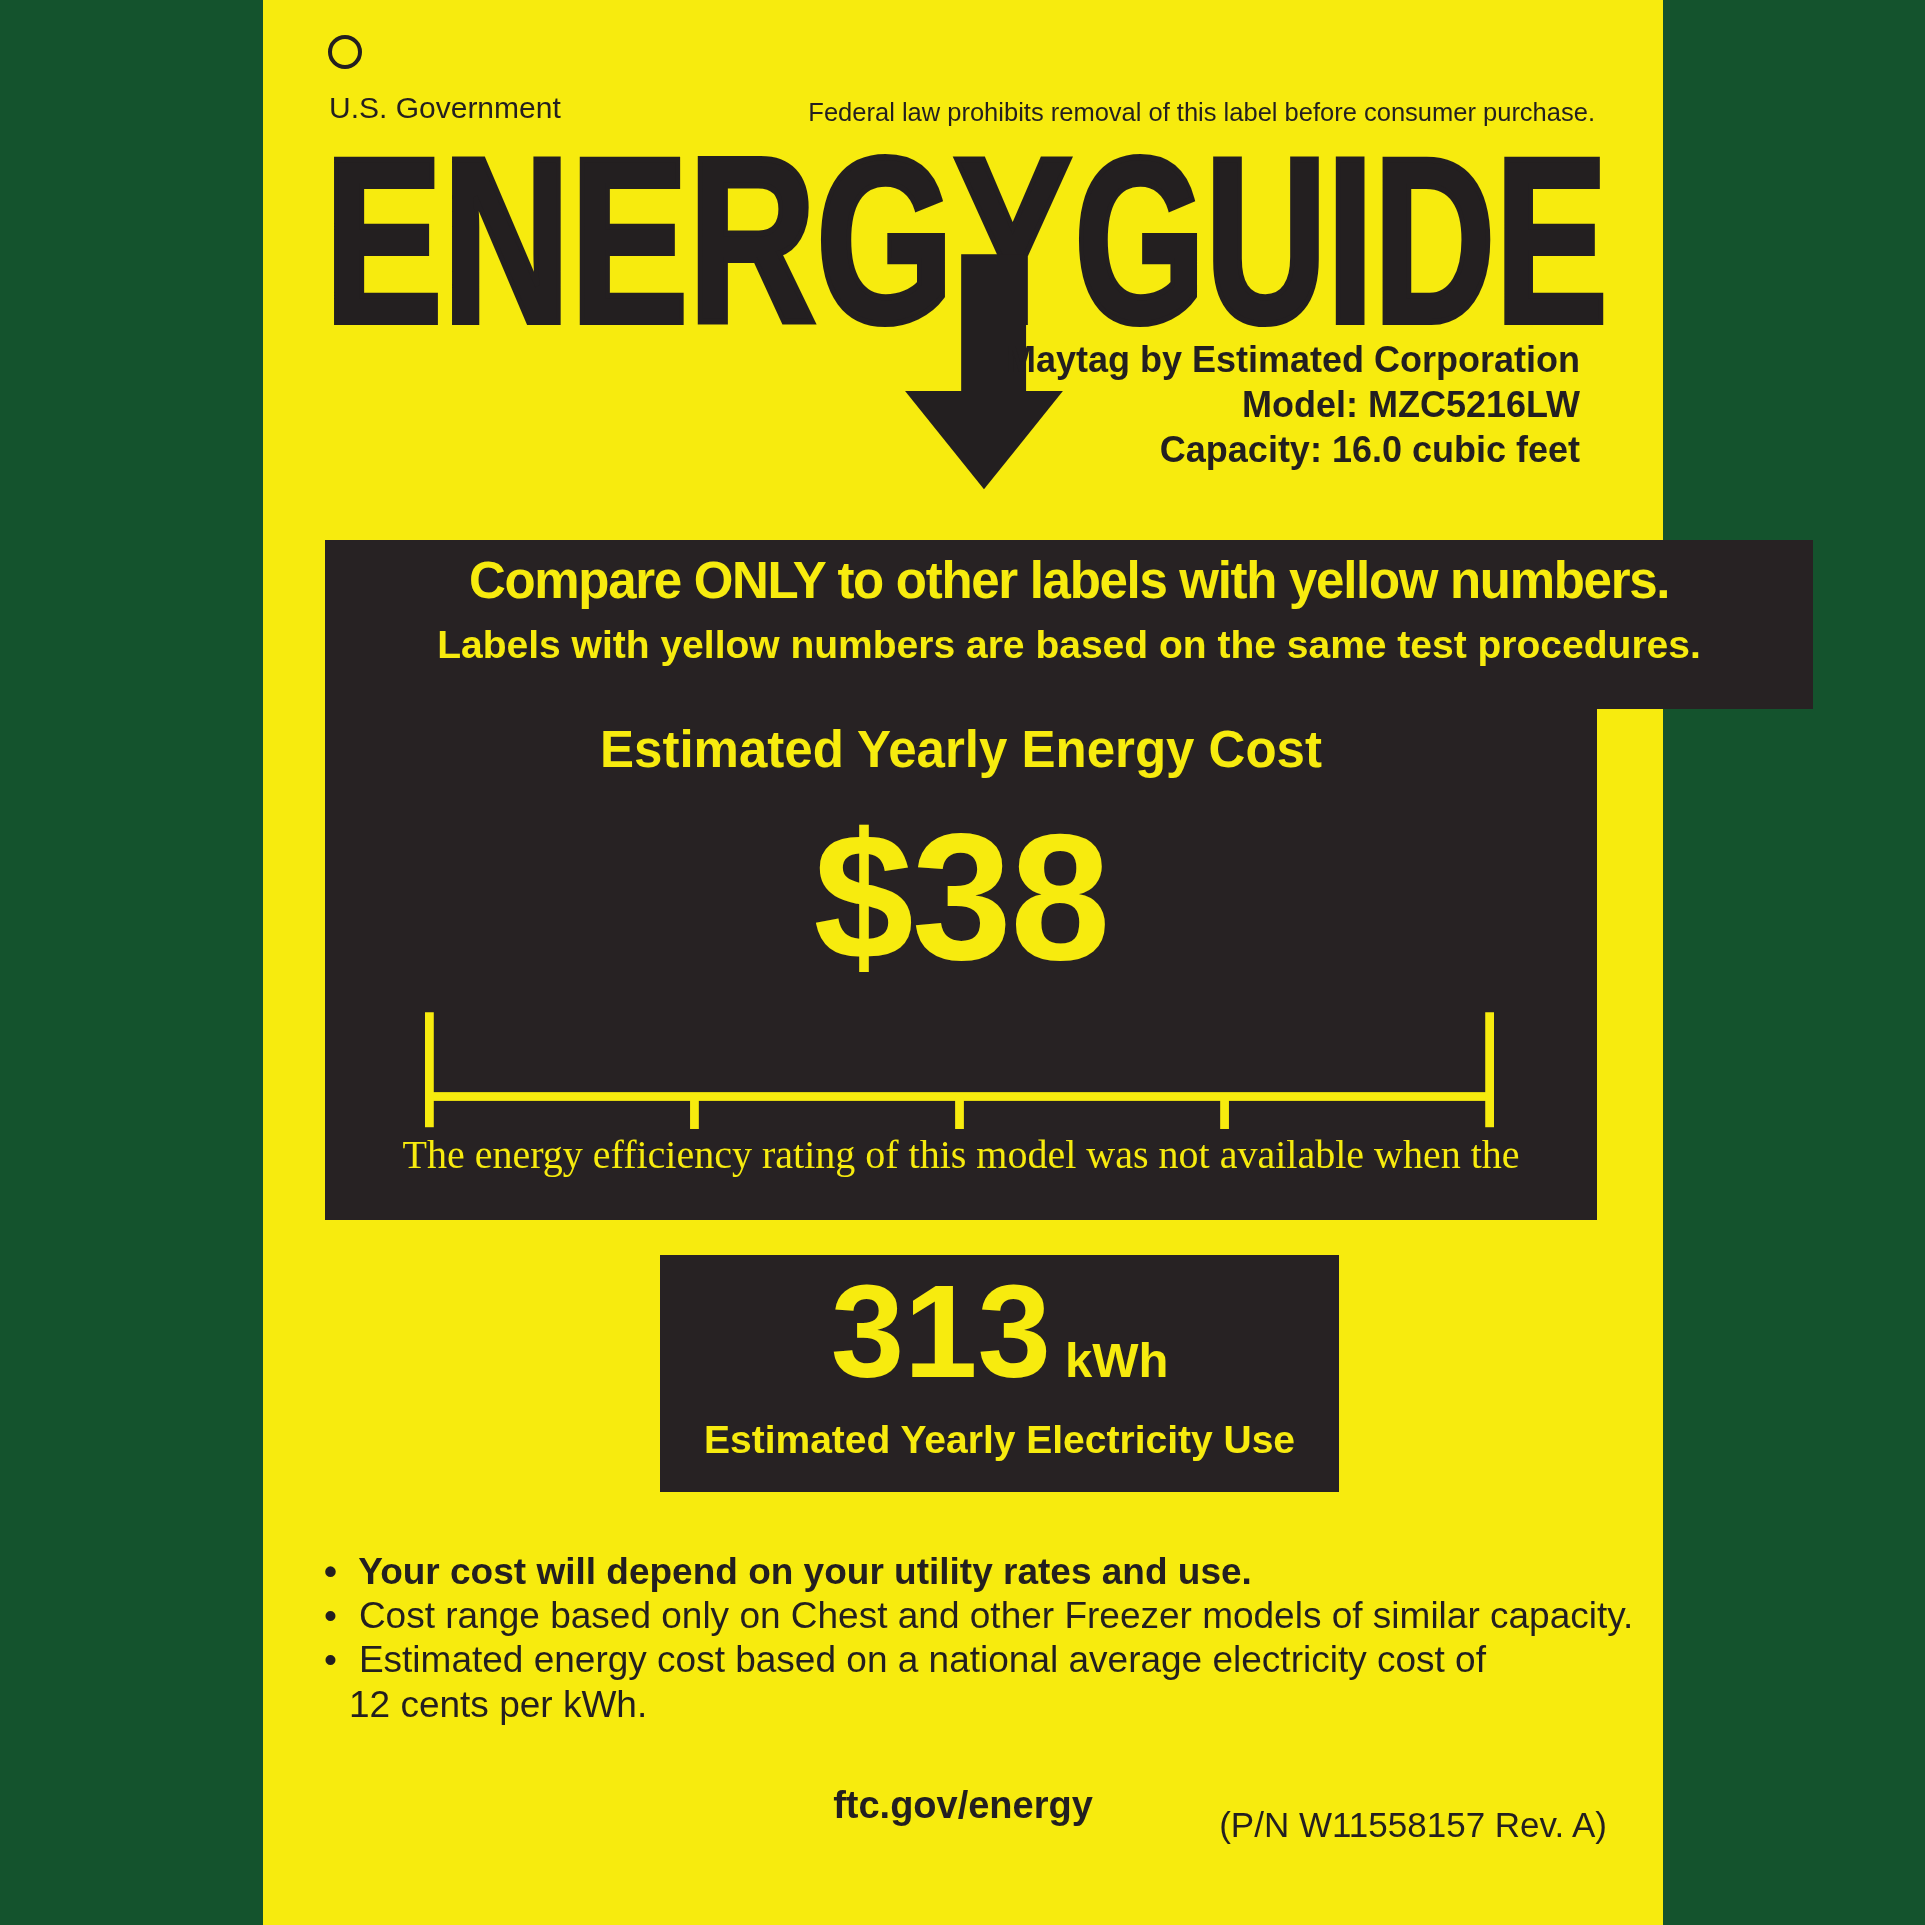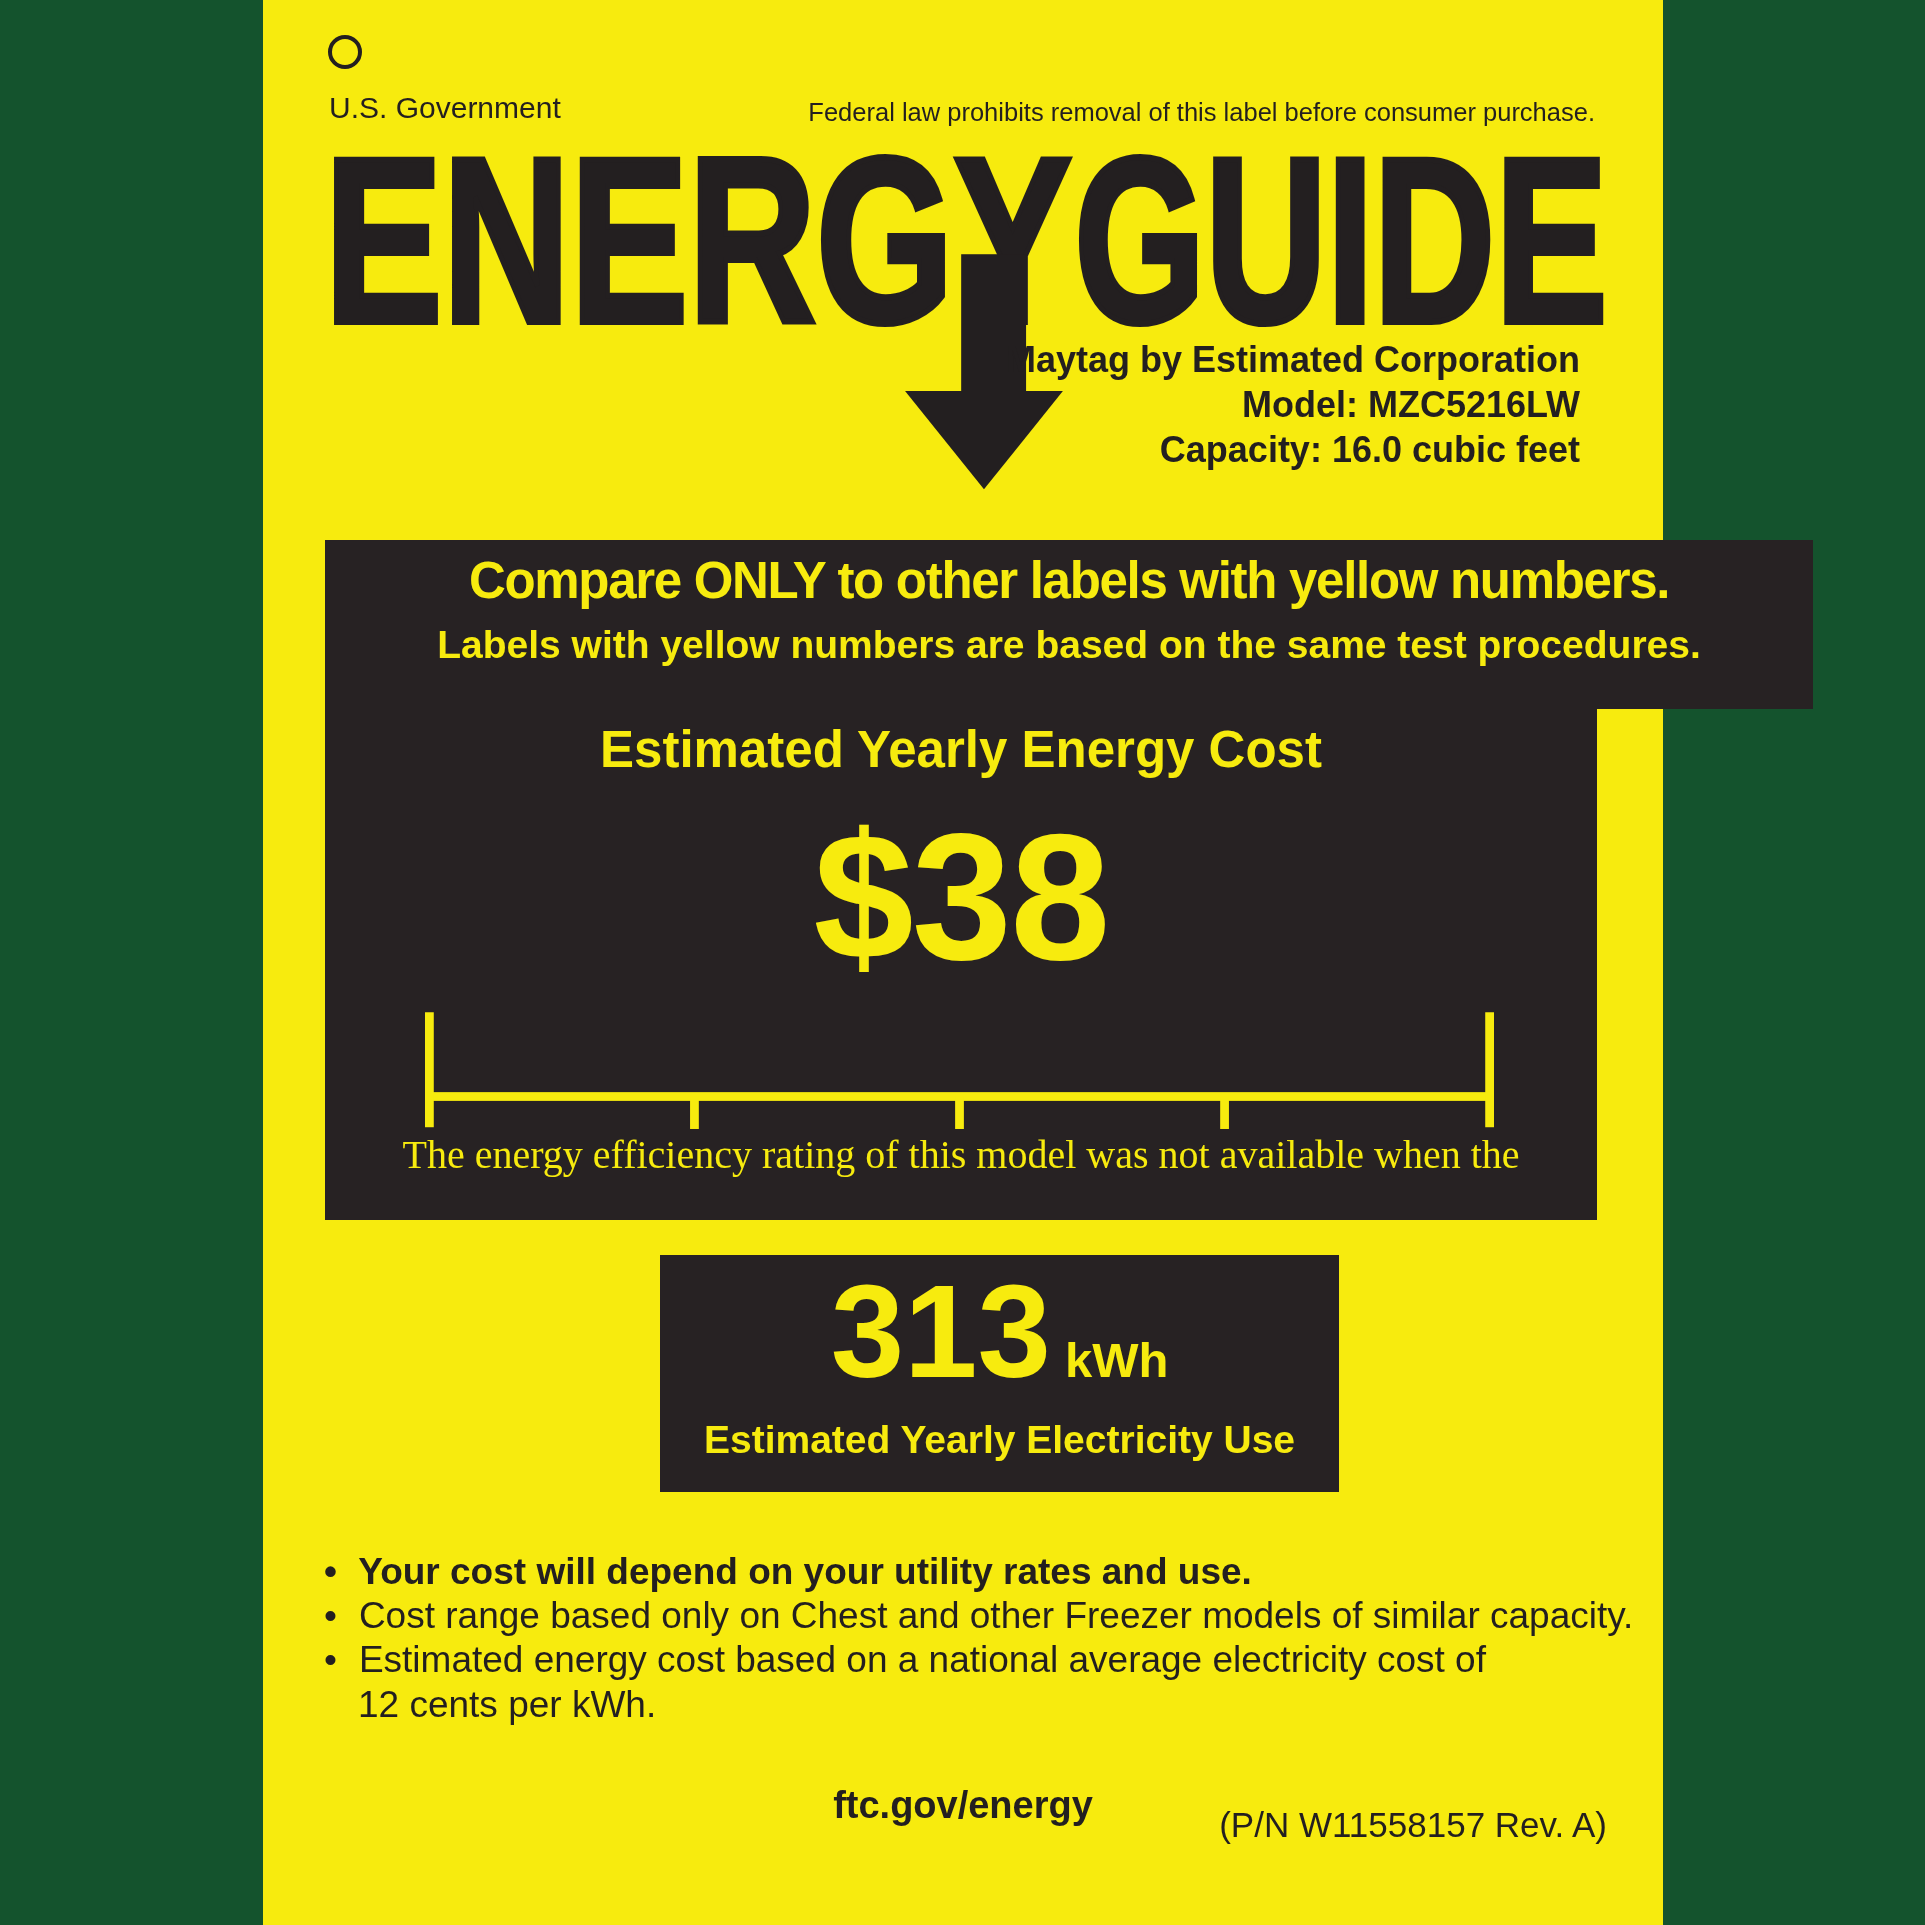--- a/index.html
+++ b/index.html
@@ -38,21 +38,21 @@
   .usage-value{font-size:132px;font-weight:bold;line-height:140px;}
   .usage-unit{font-size:49px;font-weight:bold;margin-left:14px;}
   .usage-caption{position:absolute;top:163px;left:0;right:0;font-size:39px;font-weight:bold;}
 
   
   .bullet-row{position:absolute;left:61px;font-size:37px;line-height:40px;white-space:nowrap;}
   .bullet-row .marker{display:inline-block;width:24.6px;}
   .b1{top:1552px;font-weight:bold;}
   .b2{top:1596px;}
   .b3{top:1640px;}
-  .b4{top:1685px;left:86px;margin-left:9px;}
+  .b4{top:1685px;left:86px;}
 
   
   .site{position:absolute;left:0;right:0;top:1778px;text-align:center;font-size:38px;line-height:54px;font-weight:bold;}
   .partnum{position:absolute;right:56px;top:1805px;font-size:35px;line-height:39px;}
 </style>
 </head>
 <body>
 
 <div class="page">
   <div class="label">

